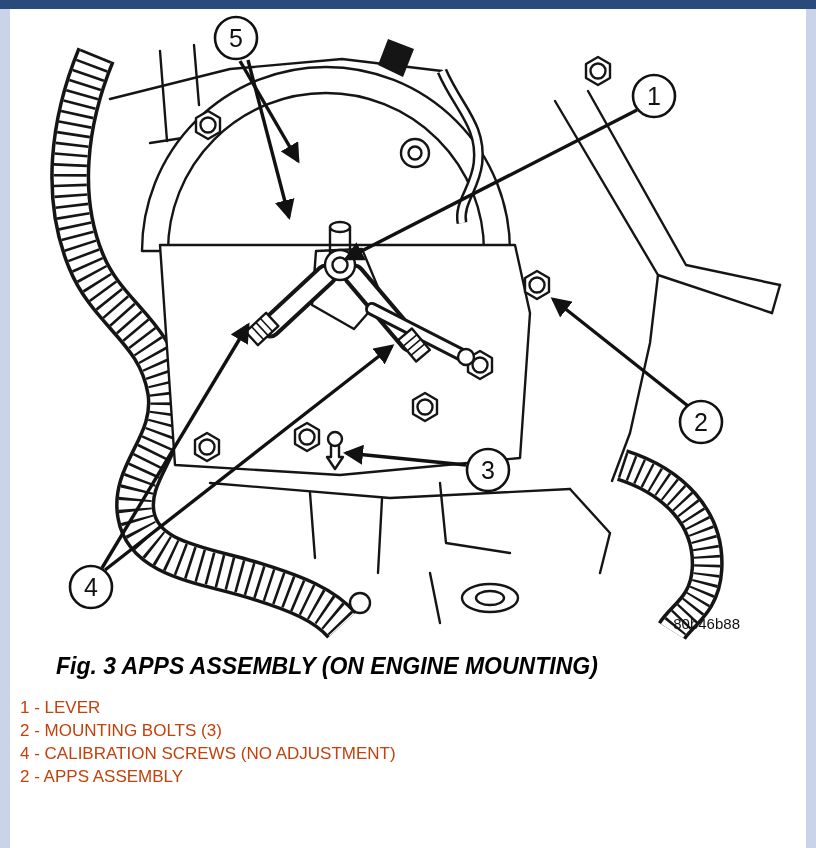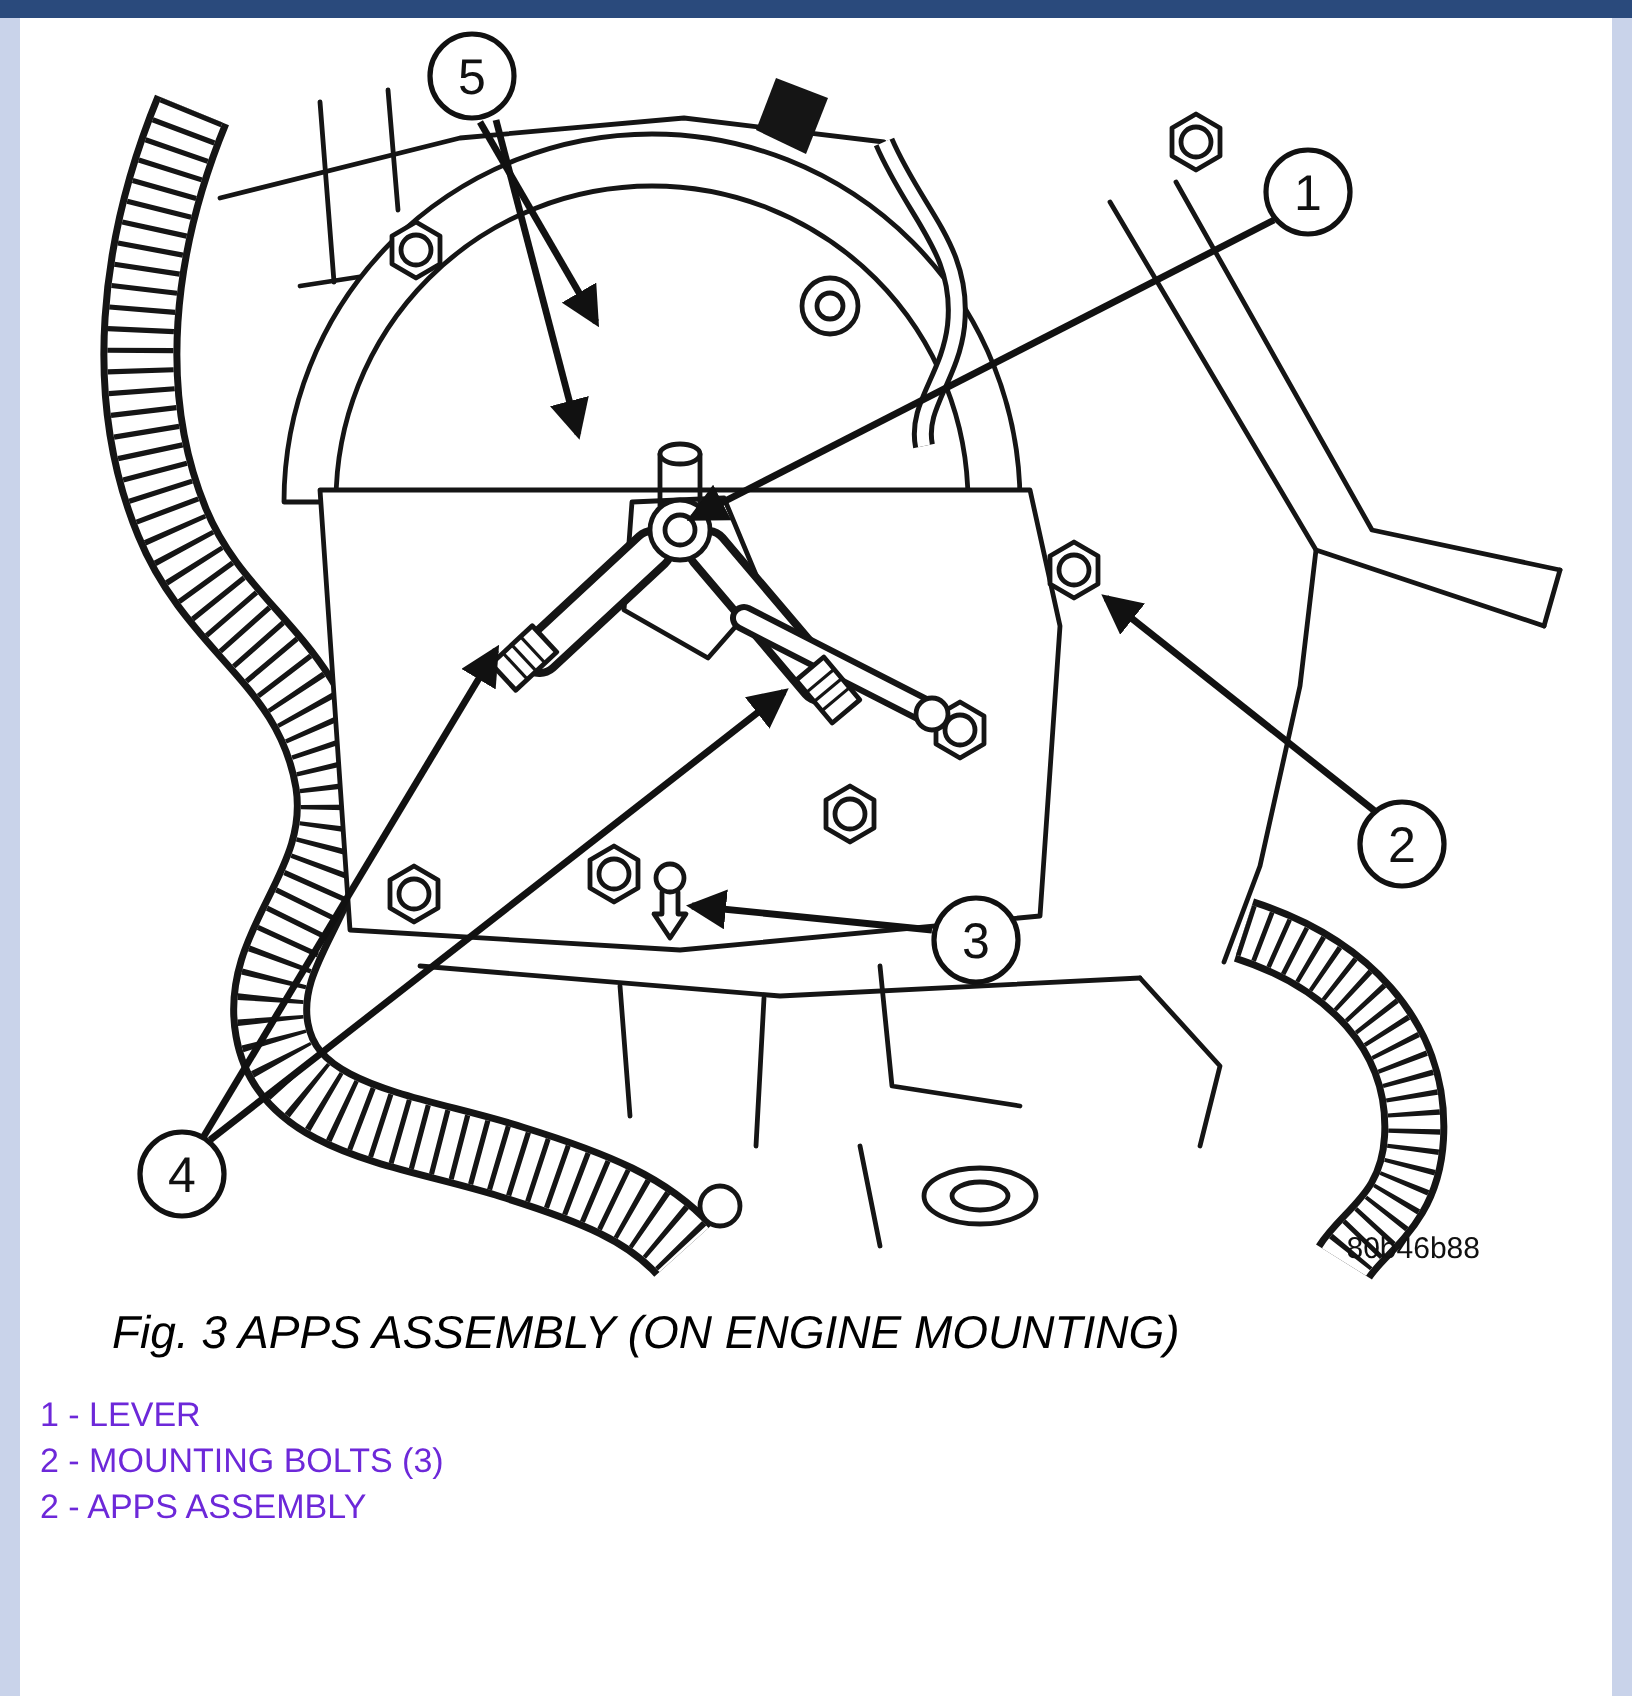--- a/index.html
+++ b/index.html
@@ -18,26 +18,26 @@
     z-index: 2;
   }
   .content {
     position: absolute; top: 9px; left: 10px;
     width: 796px; height: 839px;
     background: var(--paper, #ffffff);
   }
   .diagram { display: block; margin-top: 4px; }
   .caption {
     margin: 12px 0 0 46px;
-    font-size: 23px; font-weight: normal; font-style: italic;
+    font-size: 23px; font-weight: bold; font-style: italic;
     color: #000;
   }
   .legend {
     list-style: none; margin: 16px 0 0 10px; padding: 0;
-    font-size: 17px; color: #6d28d9;
+    font-size: 17px; color: #c2410c;
   }
   .legend li { line-height: 23px; }
 
   svg .ln { stroke: #151515; fill: none; stroke-width: 2.4; stroke-linecap: round; stroke-linejoin: round; }
   svg .fw { fill: #ffffff; }
   svg .fb { fill: #151515; stroke: none; }
   .h1o { stroke: #151515; stroke-width: 40; fill: none; }
   .h1i { stroke: #ffffff; stroke-width: 33; fill: none; }
   .h1r { stroke: #151515; stroke-width: 33; fill: none; stroke-dasharray: 2.6 7.6; }
   .h2o { stroke: #151515; stroke-width: 33; fill: none; }
@@ -200,17 +200,18 @@
       </g>
 
       <text x="730" y="616" text-anchor="end" font-size="15">80b46b88</text>
     </svg>
 
     <div class="caption">Fig. 3 APPS ASSEMBLY (ON ENGINE MOUNTING)</div>
 
     <ul class="legend">
       <li>1 - LEVER</li>
       <li>2 - MOUNTING BOLTS (3)</li>
+      <li>4 - CALIBRATION SCREWS (NO ADJUSTMENT)</li>
       <li>2 - APPS ASSEMBLY</li>
     </ul>
 
   </div>
 </div>
 
 </body></html>

